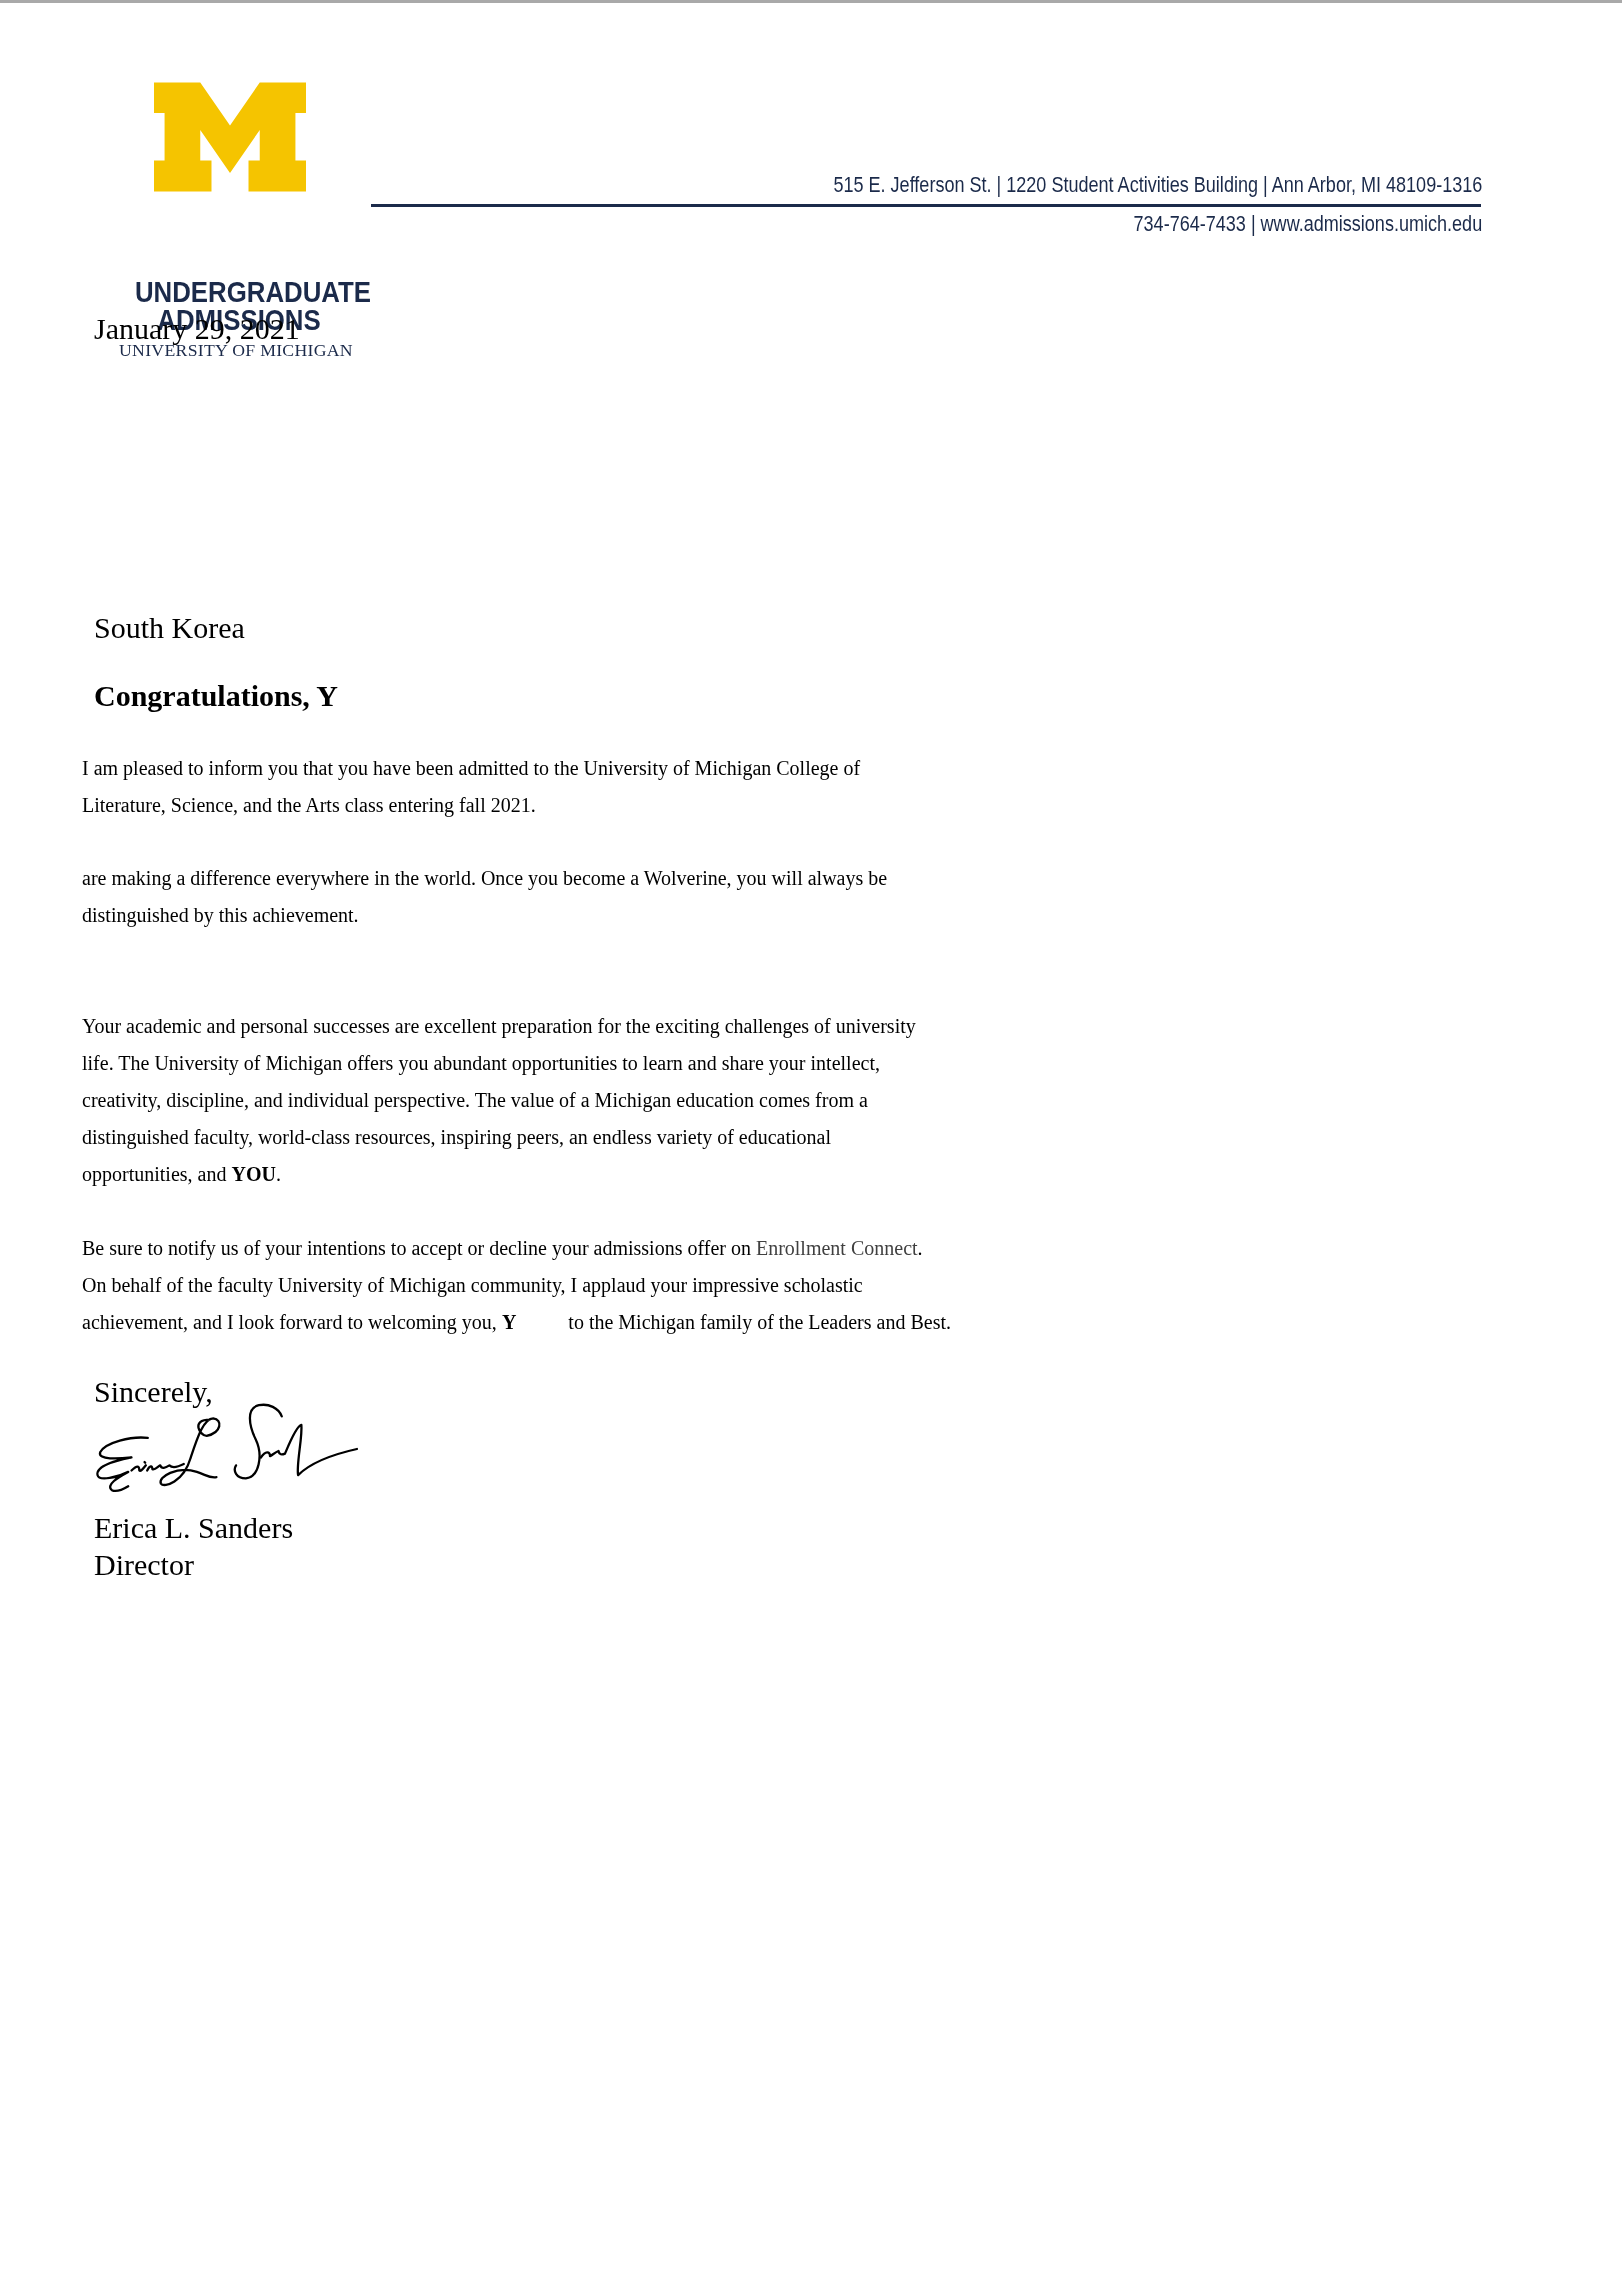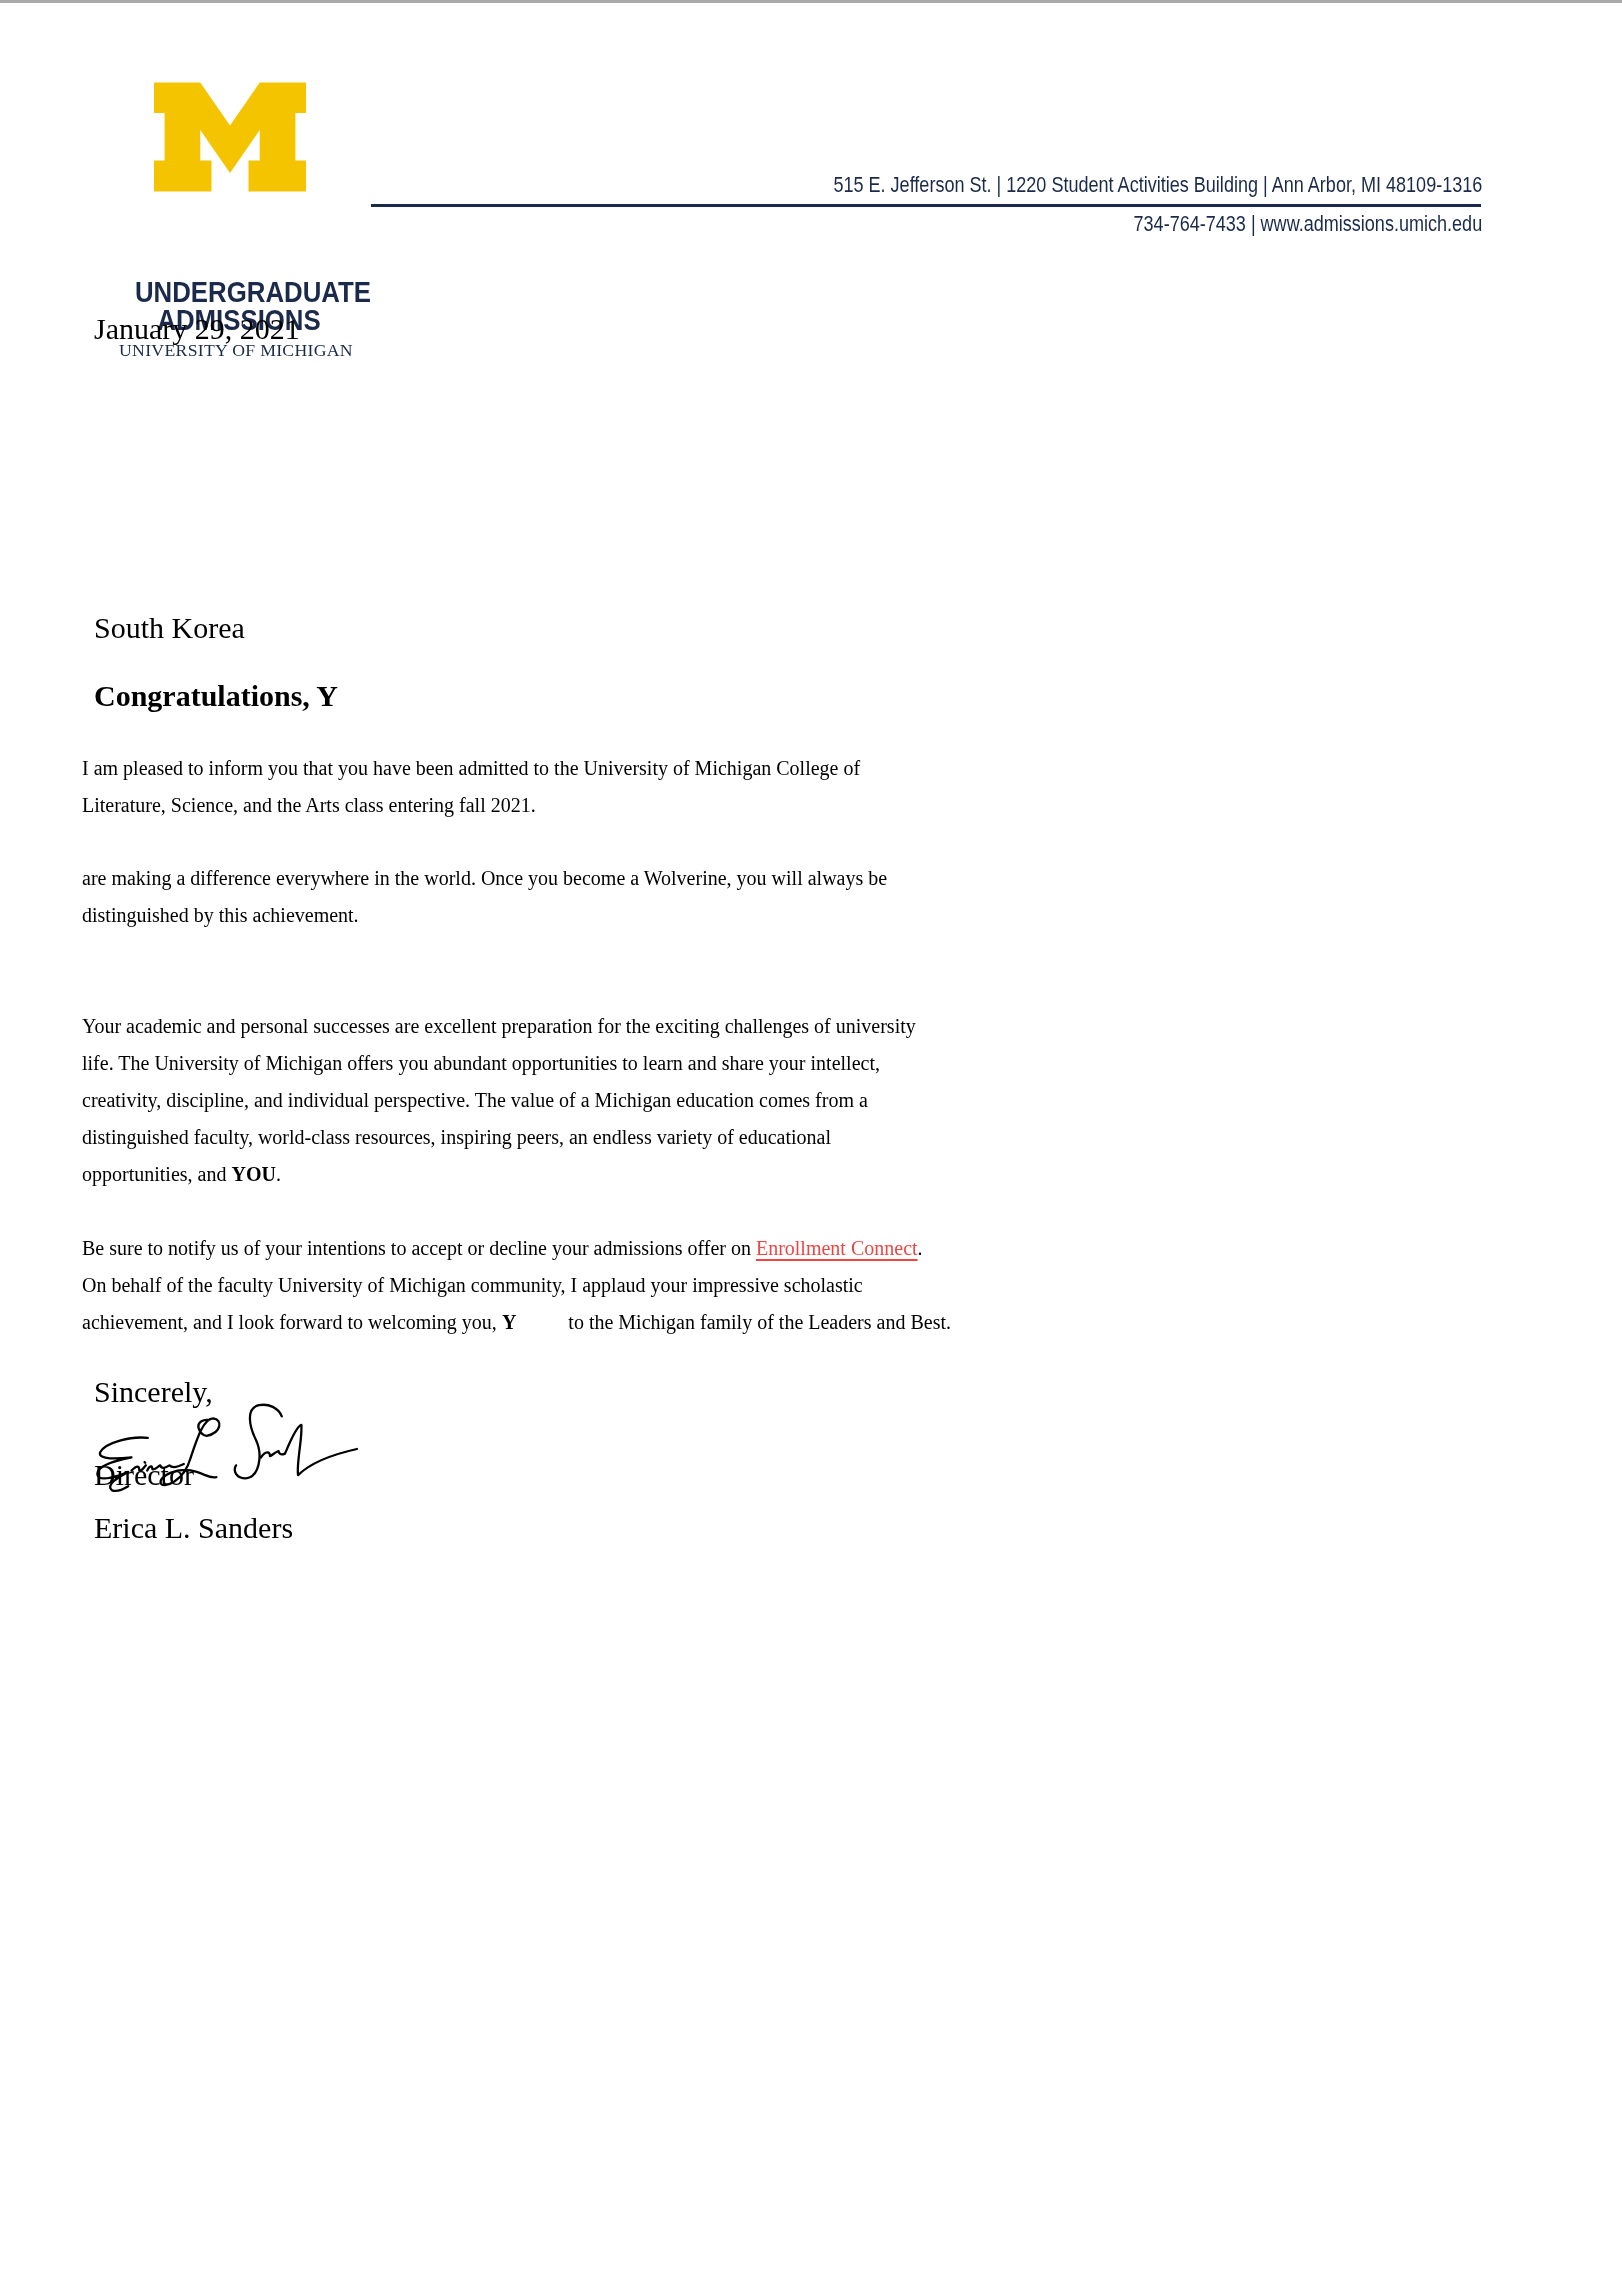--- a/index.html
+++ b/index.html
@@ -16,27 +16,27 @@
   .addr2 { top: 211px; }
   .body-text { position: absolute; left: 94px; width: 1400px; font-size: 30px; line-height: 37px; white-space: nowrap; }
   .date { top: 310px; }
   .country { top: 609px; }
   .greeting { top: 677px; font-weight: bold; }
   .para { position: absolute; left: 82px; font-size: 20px; line-height: 37px; white-space: nowrap; }
   .p1 { top: 750px; }
   .p2 { top: 860px; }
   .p3 { top: 1008px; }
   .p4 { top: 1230px; }
-  .link { color: #ef4444; text-decoration: underline; text-decoration-thickness: 2px; text-underline-offset: 3.9px; cursor: pointer; }
+  .link { color: #404040; text-decoration-thickness: 2px; text-underline-offset: 3.9px; cursor: pointer; }
   .bold { font-weight: bold; }
   .gap { display: inline-block; width: 52px; }
   .closing { top: 1373px; }
   .signature { position: absolute; left: 92px; top: 1400px; }
   .signer-name { top: 1509px; }
-  .signer-title { top: 1456px; }
+  .signer-title { top: 1546px; }
 </style>
 </head>
 <body>
 
 <div class="top-border"></div>
 
 <div class="logo">
   <svg width="152" height="110" viewBox="0 0 230 165">
     <polygon fill="#F5C400" points="0,0 70,0 115,65 160,0 230,0 230,46 214,46 214,118 230,118 230,165 143,165 143,118 160,118 160,72 115,137 70,72 70,118 87,118 87,165 0,165 0,118 16,118 16,46 0,46"></polygon>
   </svg>

